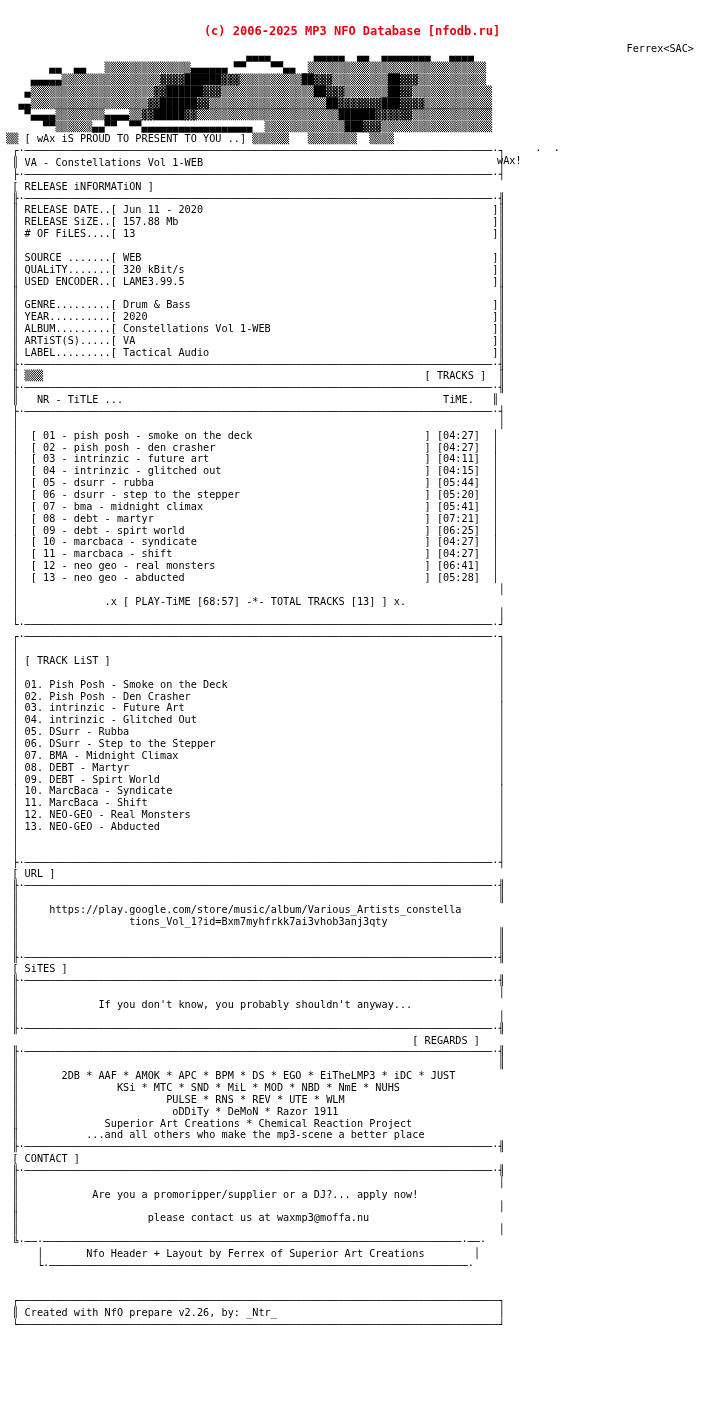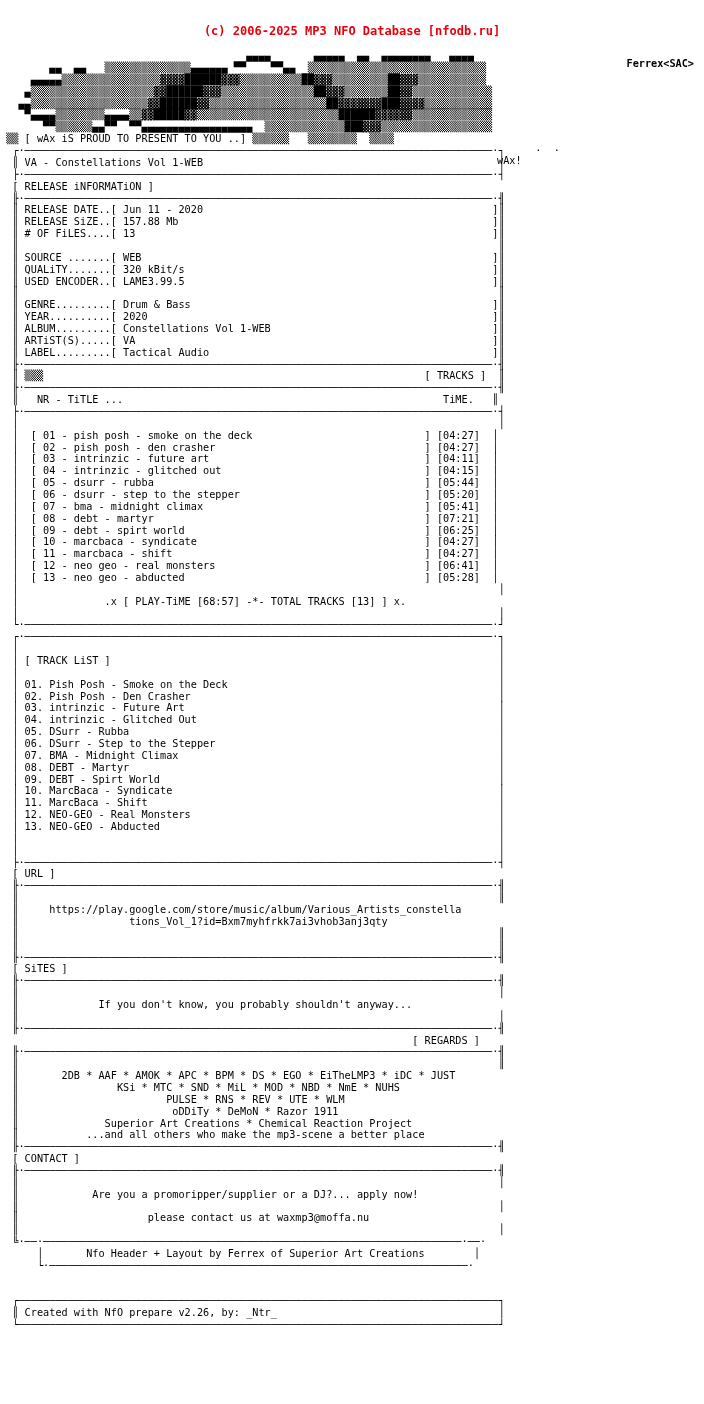--- a/index.html
+++ b/index.html
@@ -27,23 +27,23 @@
     white-space:pre;
     font-family:"DejaVu Sans Mono","Liberation Mono",monospace;
     font-size:10.2px;
     line-height:11.86px;
     letter-spacing:0.02px;
     color:#000;
   }
 
   .sig{
     position:absolute;
-    right:10px;top:34px;
+    right:10px;top:19px;
     font-size:10.2px;line-height:11.86px;
-    white-space:pre;font-weight:bold;
+    white-space:pre;font-weight:normal;
   }
   .waxsig{
     position:absolute;left:497px;top:131px;
     font-size:10.2px;line-height:11.86px;
     white-space:pre;font-weight:normal;
   }
 </style>
 </head>
 <body>
 

